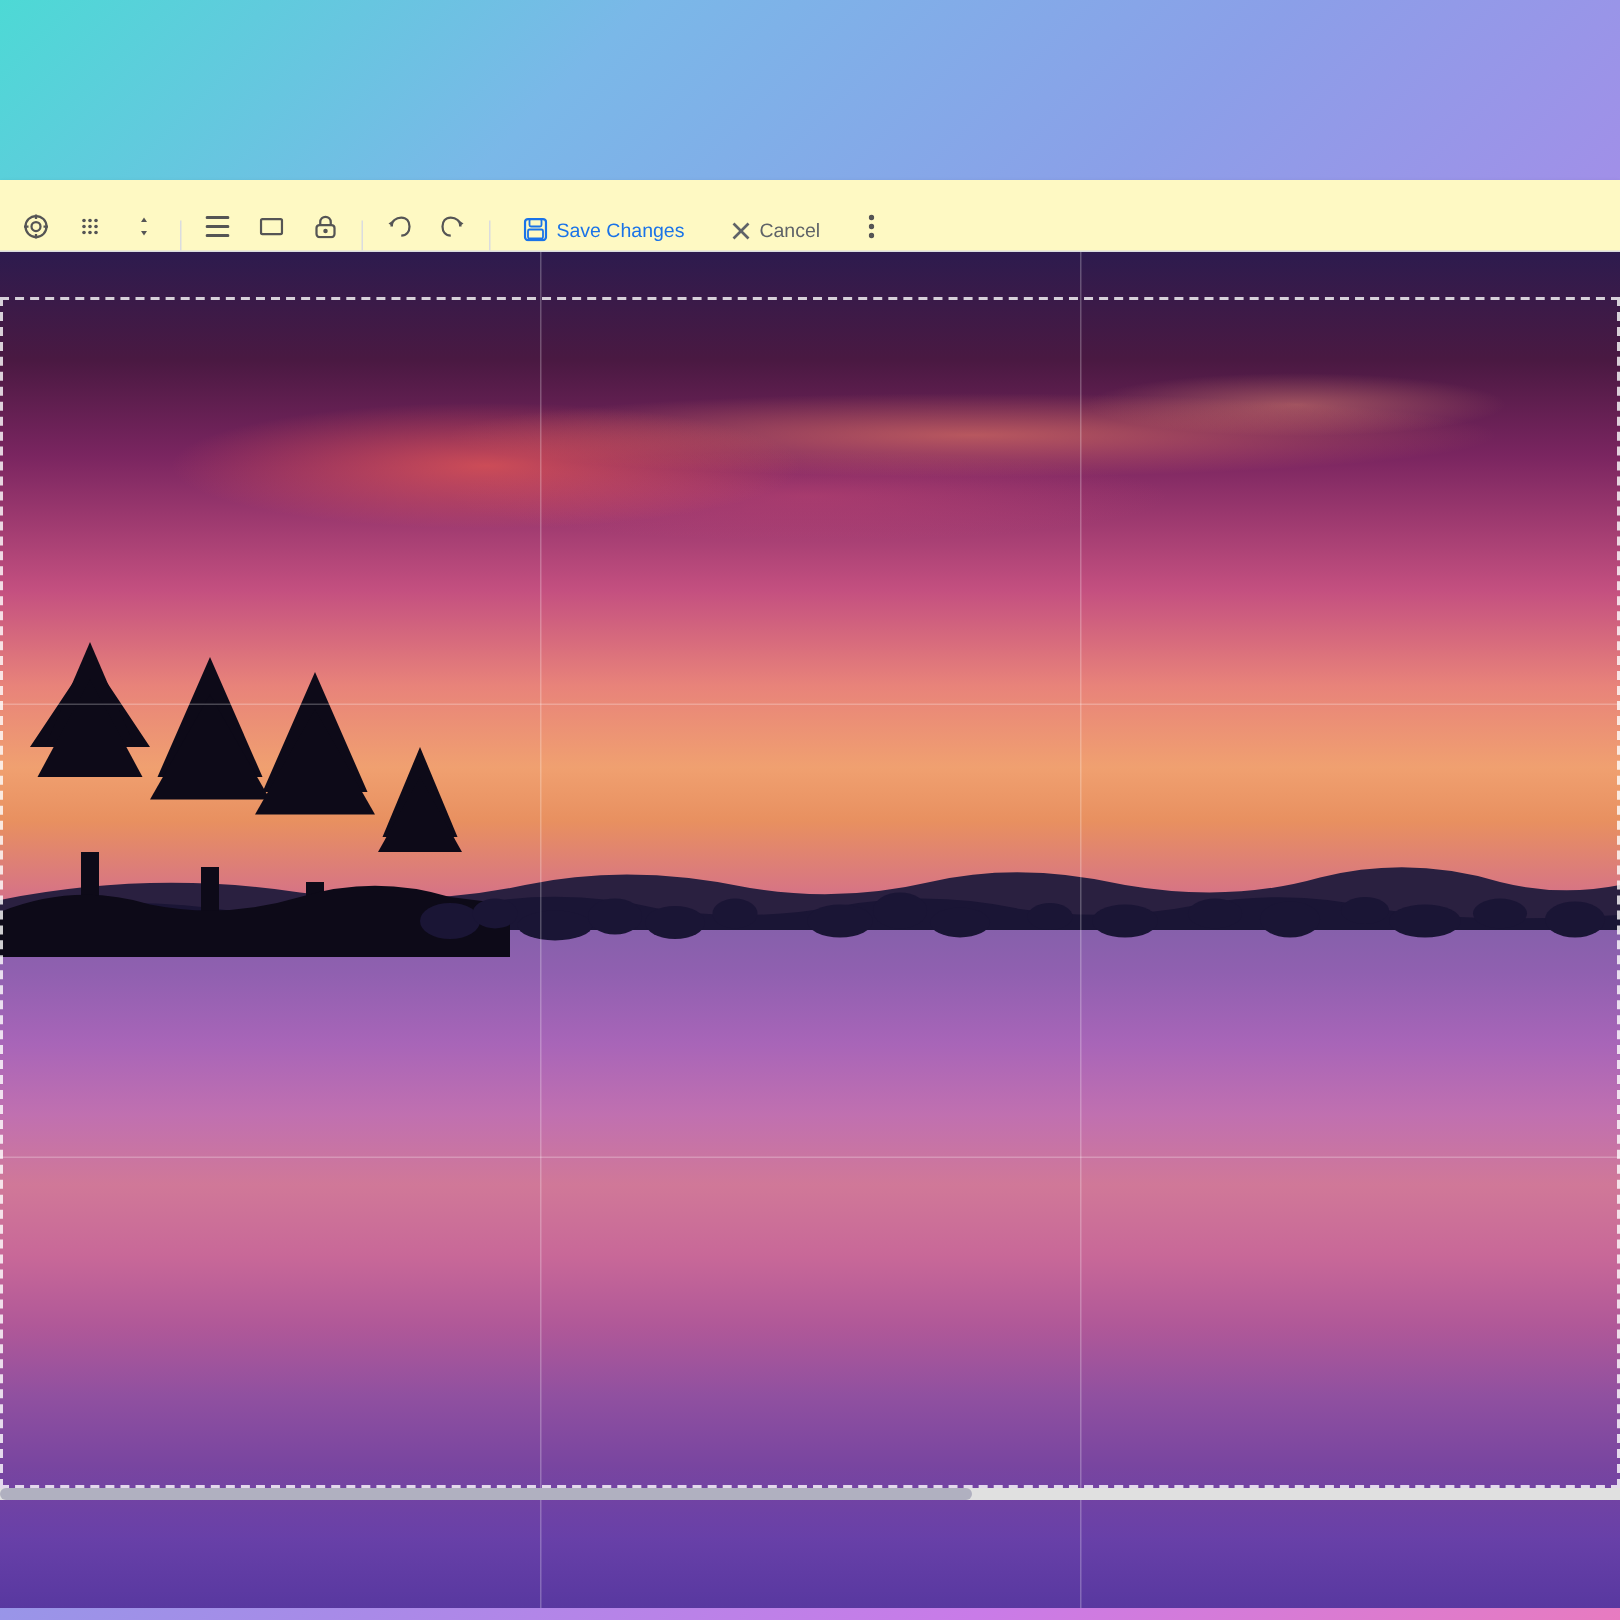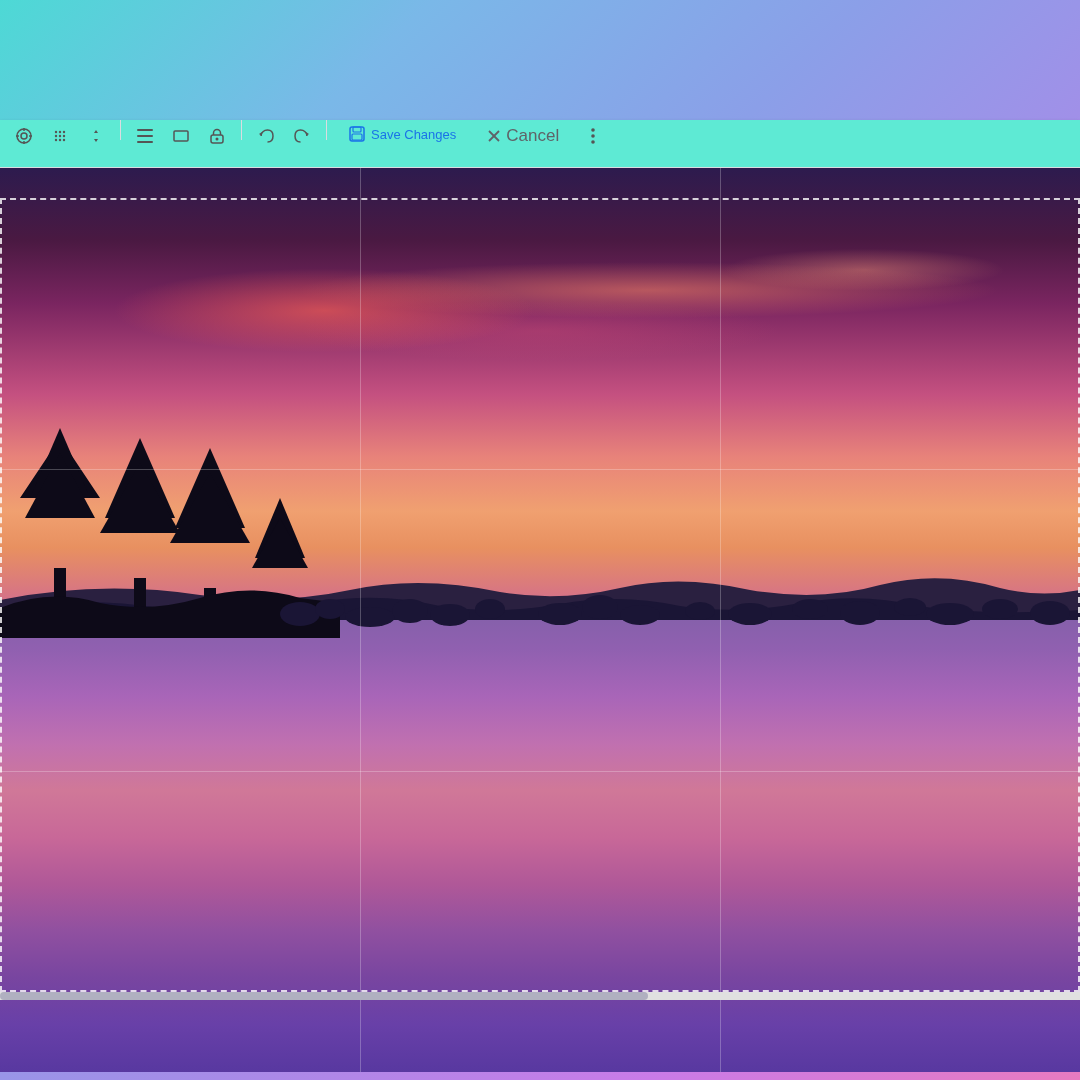--- a/index.html
+++ b/index.html
@@ -15,25 +15,25 @@
     
     .bg-gradient {
       position: absolute;
       inset: 0;
       background: linear-gradient(135deg, #4dd9d5 0%, #7ab8e8 20%, #8b9fe8 40%, #a78be8 60%, #c97be8 80%, #e87bc0 100%);
       z-index: 0;
     }
 
     
     .browser-toolbar {
-      background: #5eead4;
+      background: #fef9c3;
       border-bottom: 1px solid #dadce0;
       height: 48px;
       display: flex;
-      align-items: flex-start;
+      align-items: flex-end;
       padding: 0 8px;
       gap: 4px;
       box-shadow: 0 1px 3px rgba(0,0,0,0.15);
     }
 
     .toolbar-btn {
       width: 32px;
       height: 32px;
       border: none;
       background: transparent;
@@ -68,21 +68,21 @@
     }
 
     .cancel-btn {
       display: flex;
       align-items: center;
       gap: 6px;
       padding: 6px 14px;
       background: transparent;
       border: none;
       cursor: pointer;
-      font-size: 17px;
+      font-size: 13px;
       color: #5f6368;
       font-weight: 500;
       border-radius: 4px;
     }
 
     
     .image-area {
       position: relative;
       height: calc(100% - 48px - 8px);
       overflow: hidden;

